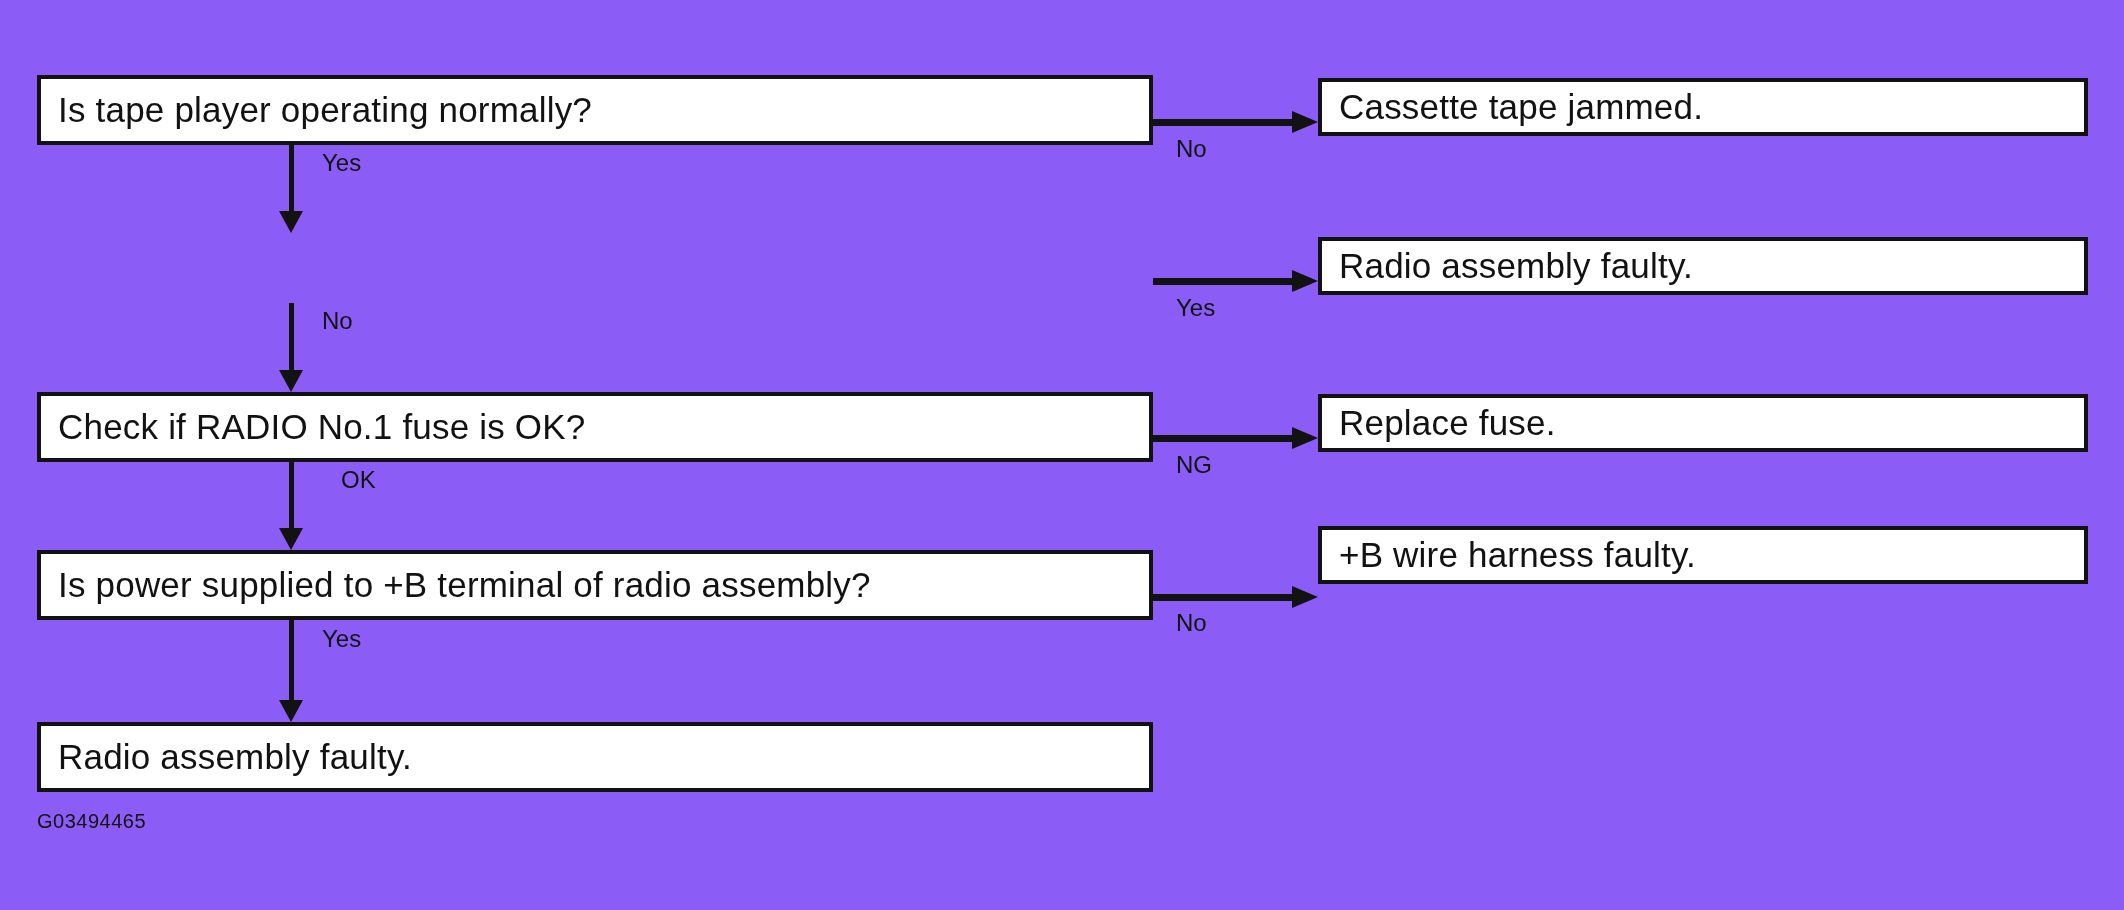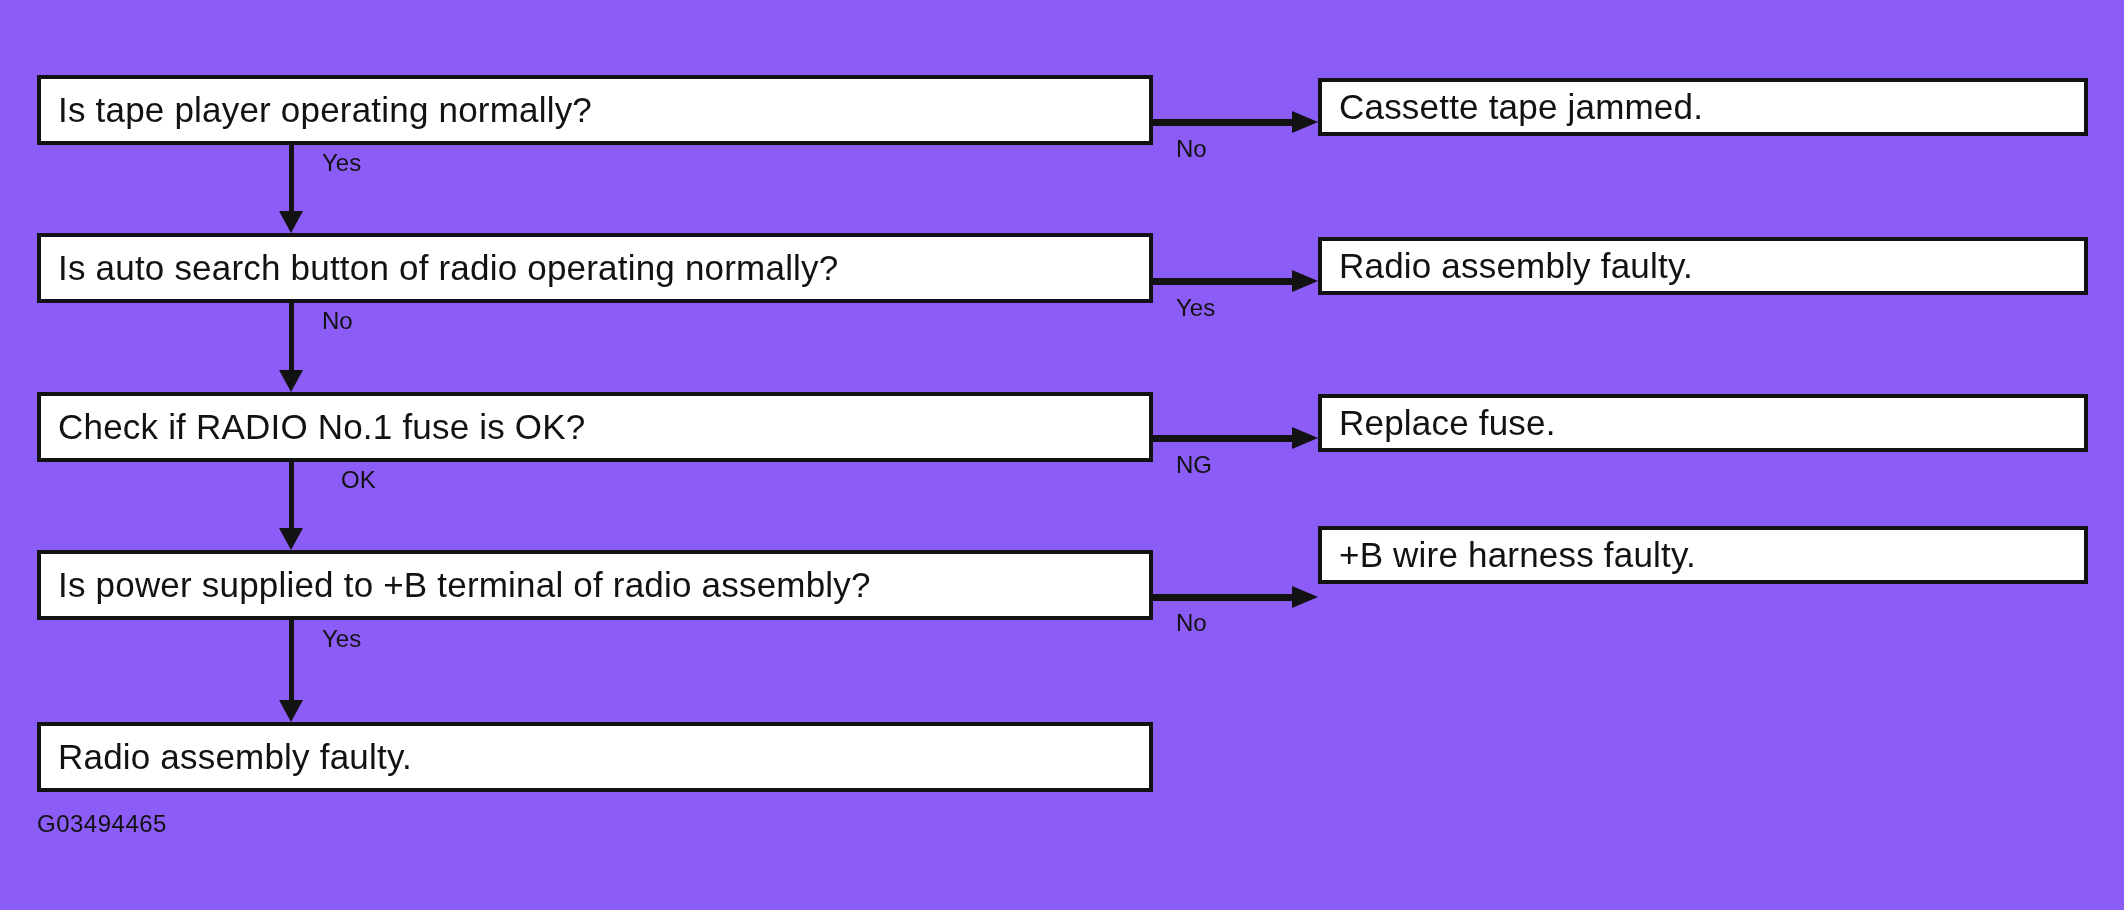--- a/index.html
+++ b/index.html
@@ -68,21 +68,21 @@
     width: 0; height: 0;
     border-top: 11px solid transparent;
     border-bottom: 11px solid transparent;
     border-left: 26px solid #121212;
   }
 
   .fig-id {
     position: absolute;
     left: 37px;
     top: 810px;
-    font-size: 24px;
+    font-size: 20px;
     letter-spacing: 0.5px;
   }
 </style>
 </head>
 <body>
 
 <div class="canvas">
 
   <div class="fc-box left" style="top:75px">
     <span>Is tape player operating normally?</span>
@@ -90,23 +90,20 @@
   <div class="h-shaft" style="top:119px"></div>
   <div class="h-head" style="top:111px"></div>
   <div class="branch-label" style="left:1176px; top:136px">No</div>
   <div class="fc-box right" style="top:78px">
     <span>Cassette tape jammed.</span>
   </div>
   <div class="v-shaft" style="top:145px; height:68px"></div>
   <div class="v-head" style="top:211px"></div>
   <div class="branch-label" style="left:322px; top:150px">Yes</div>
 
-  <div class="fc-box left" style="top:233px">
-    <span>Is auto search button of radio operating normally?</span>
-  </div>
   <div class="h-shaft" style="top:278px"></div>
   <div class="h-head" style="top:270px"></div>
   <div class="branch-label" style="left:1176px; top:295px">Yes</div>
   <div class="fc-box right" style="top:237px">
     <span>Radio assembly faulty.</span>
   </div>
   <div class="v-shaft" style="top:303px; height:68px"></div>
   <div class="v-head" style="top:370px"></div>
   <div class="branch-label" style="left:322px; top:308px">No</div>
 

